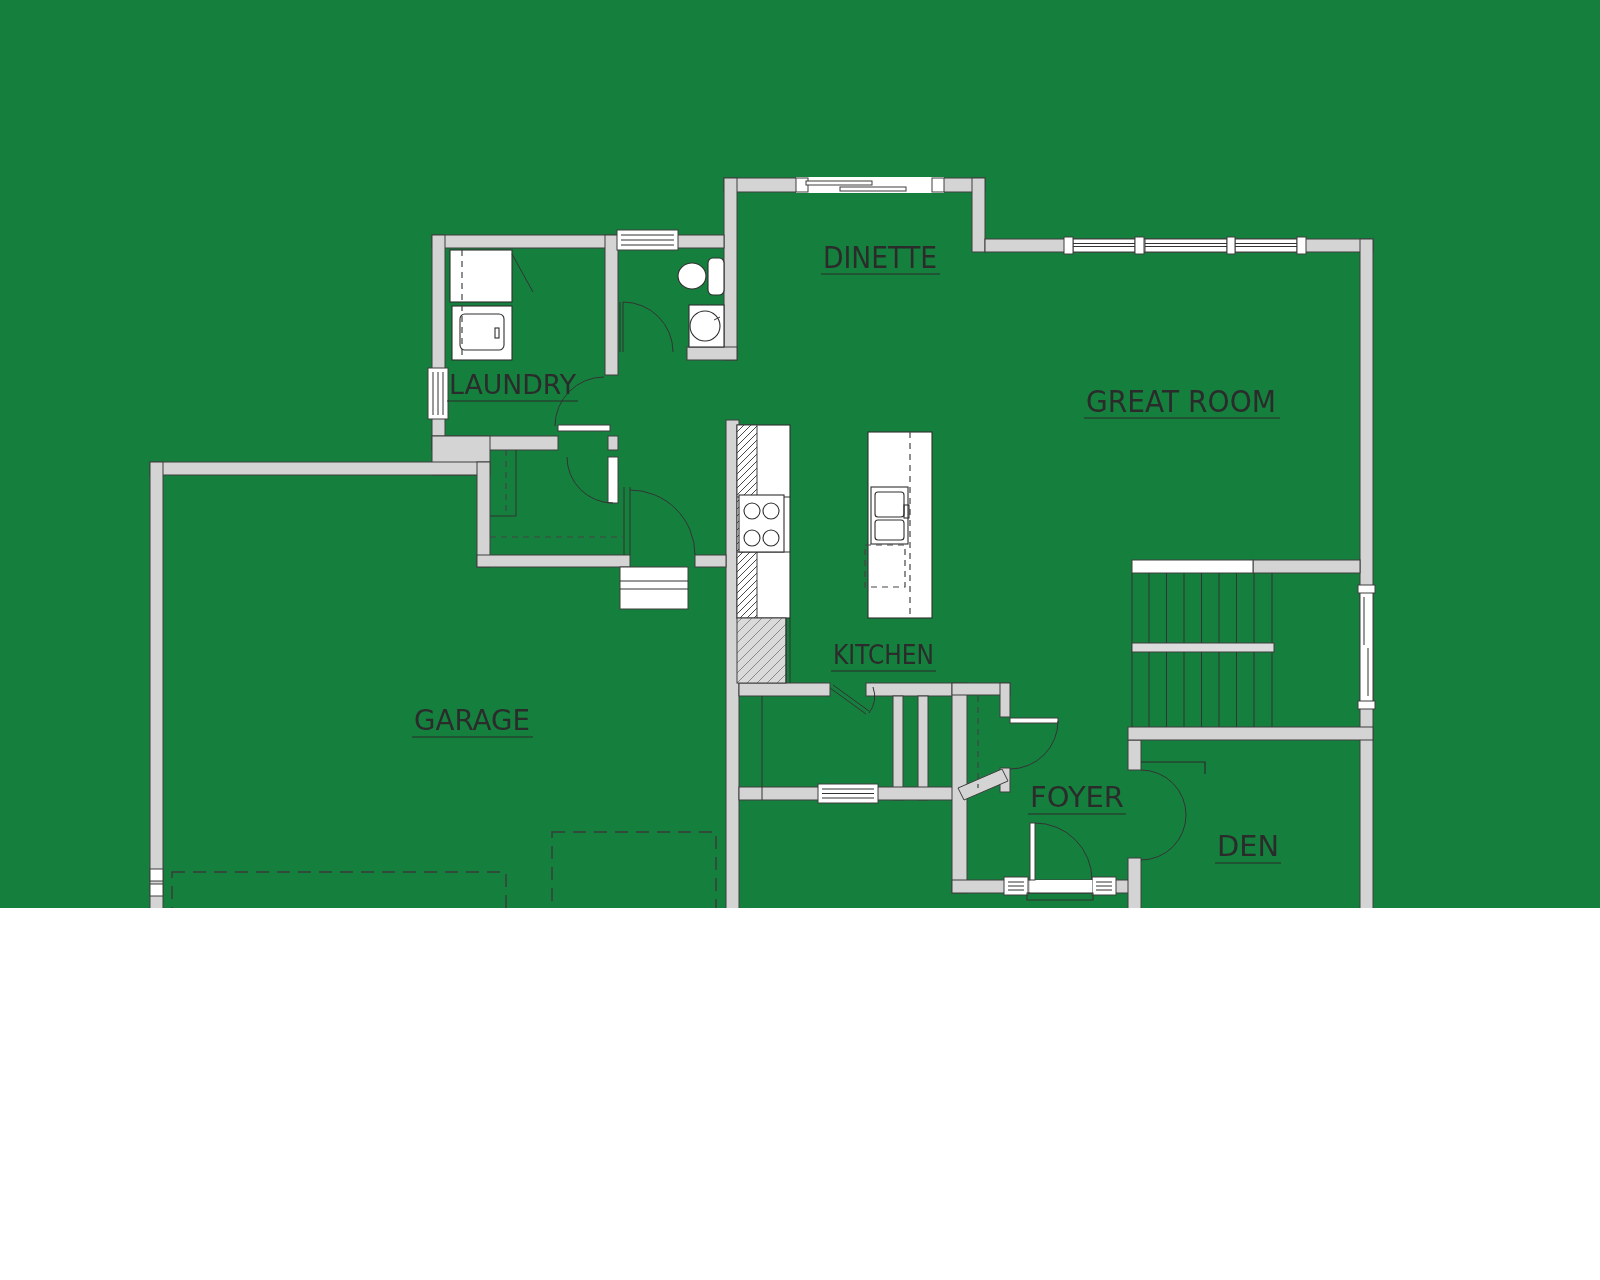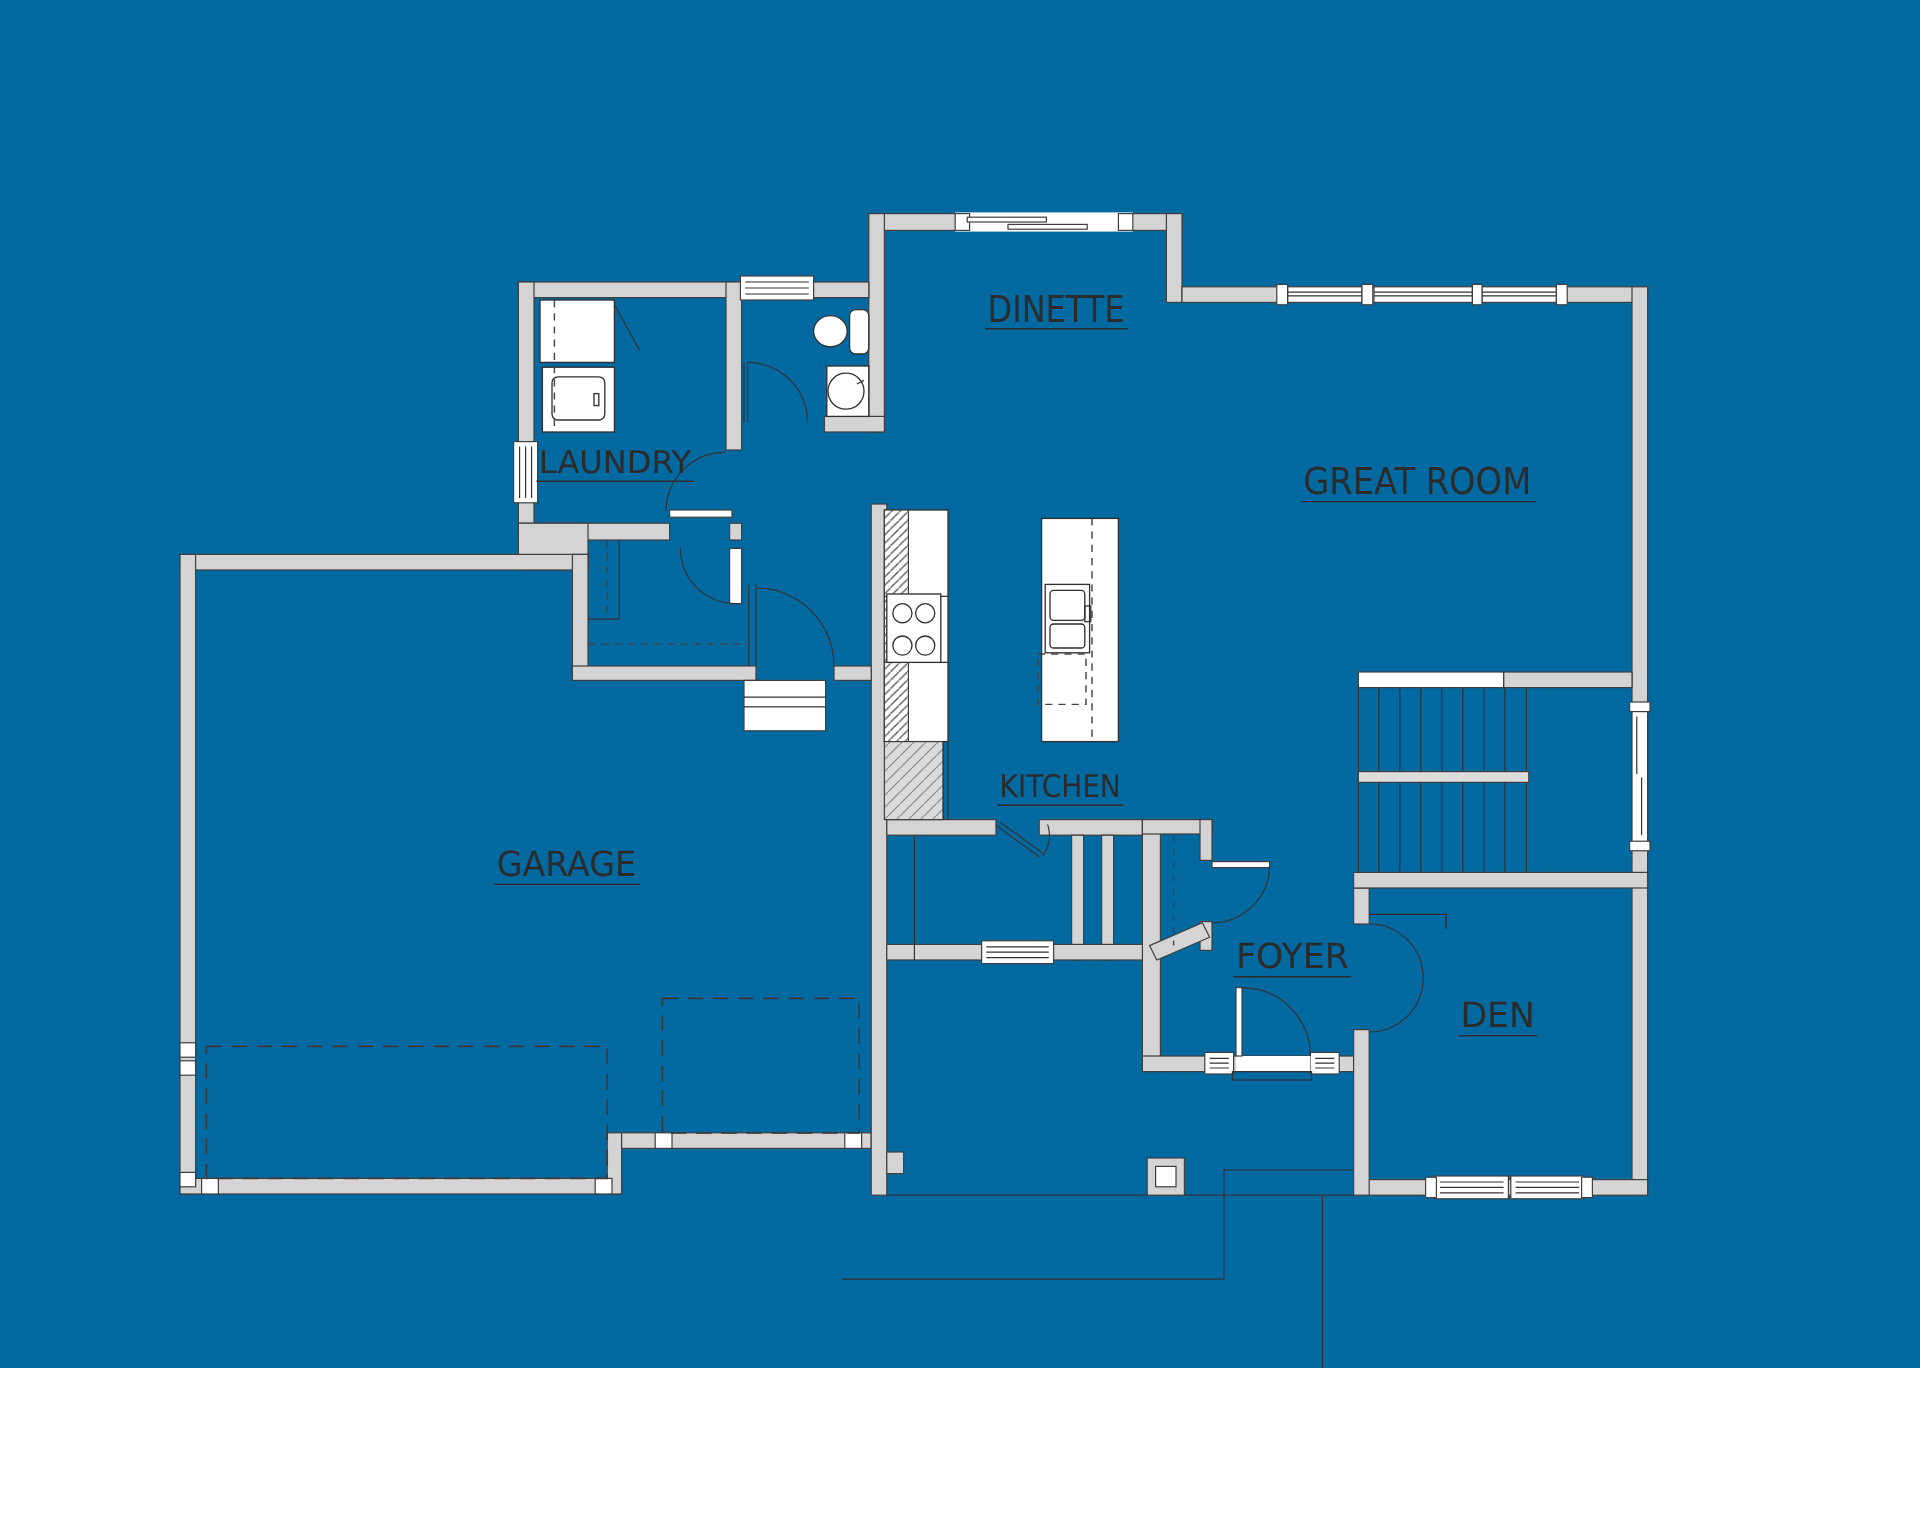--- a/index.html
+++ b/index.html
@@ -1,16 +1,16 @@
 <!DOCTYPE html>
 <html><head>
 <meta charset="utf-8">
 <style>
   html,body{margin:0;padding:0;background:#ffffff;}
-  .stage{position:relative;width:1600px;height:1140px;background:#0369a1;overflow:hidden;}
+  .stage{position:relative;width:1600px;height:908px;background:#15803d;overflow:hidden;}
   svg{display:block;}
   .wall{fill:#d4d4d4;stroke:#3f3f3f;stroke-width:1;}
   .wall2{fill:#dcdcdc;stroke:#3f3f3f;stroke-width:1;}
   .white{fill:#ffffff;stroke:#3f3f3f;stroke-width:1;}
   .thin{fill:none;stroke:#333333;stroke-width:1;}
   .thin2{fill:none;stroke:#2b2b2b;stroke-width:1.2;}
   .fix{fill:#ffffff;stroke:#2f2f2f;stroke-width:1.1;}
   .fixn{fill:none;stroke:#2f2f2f;stroke-width:1.1;}
   .dash{fill:none;stroke:#444444;stroke-width:1.2;stroke-dasharray:6,5;}
   .gdash{fill:none;stroke:#3a3a3a;stroke-width:1.4;stroke-dasharray:13,8;}

